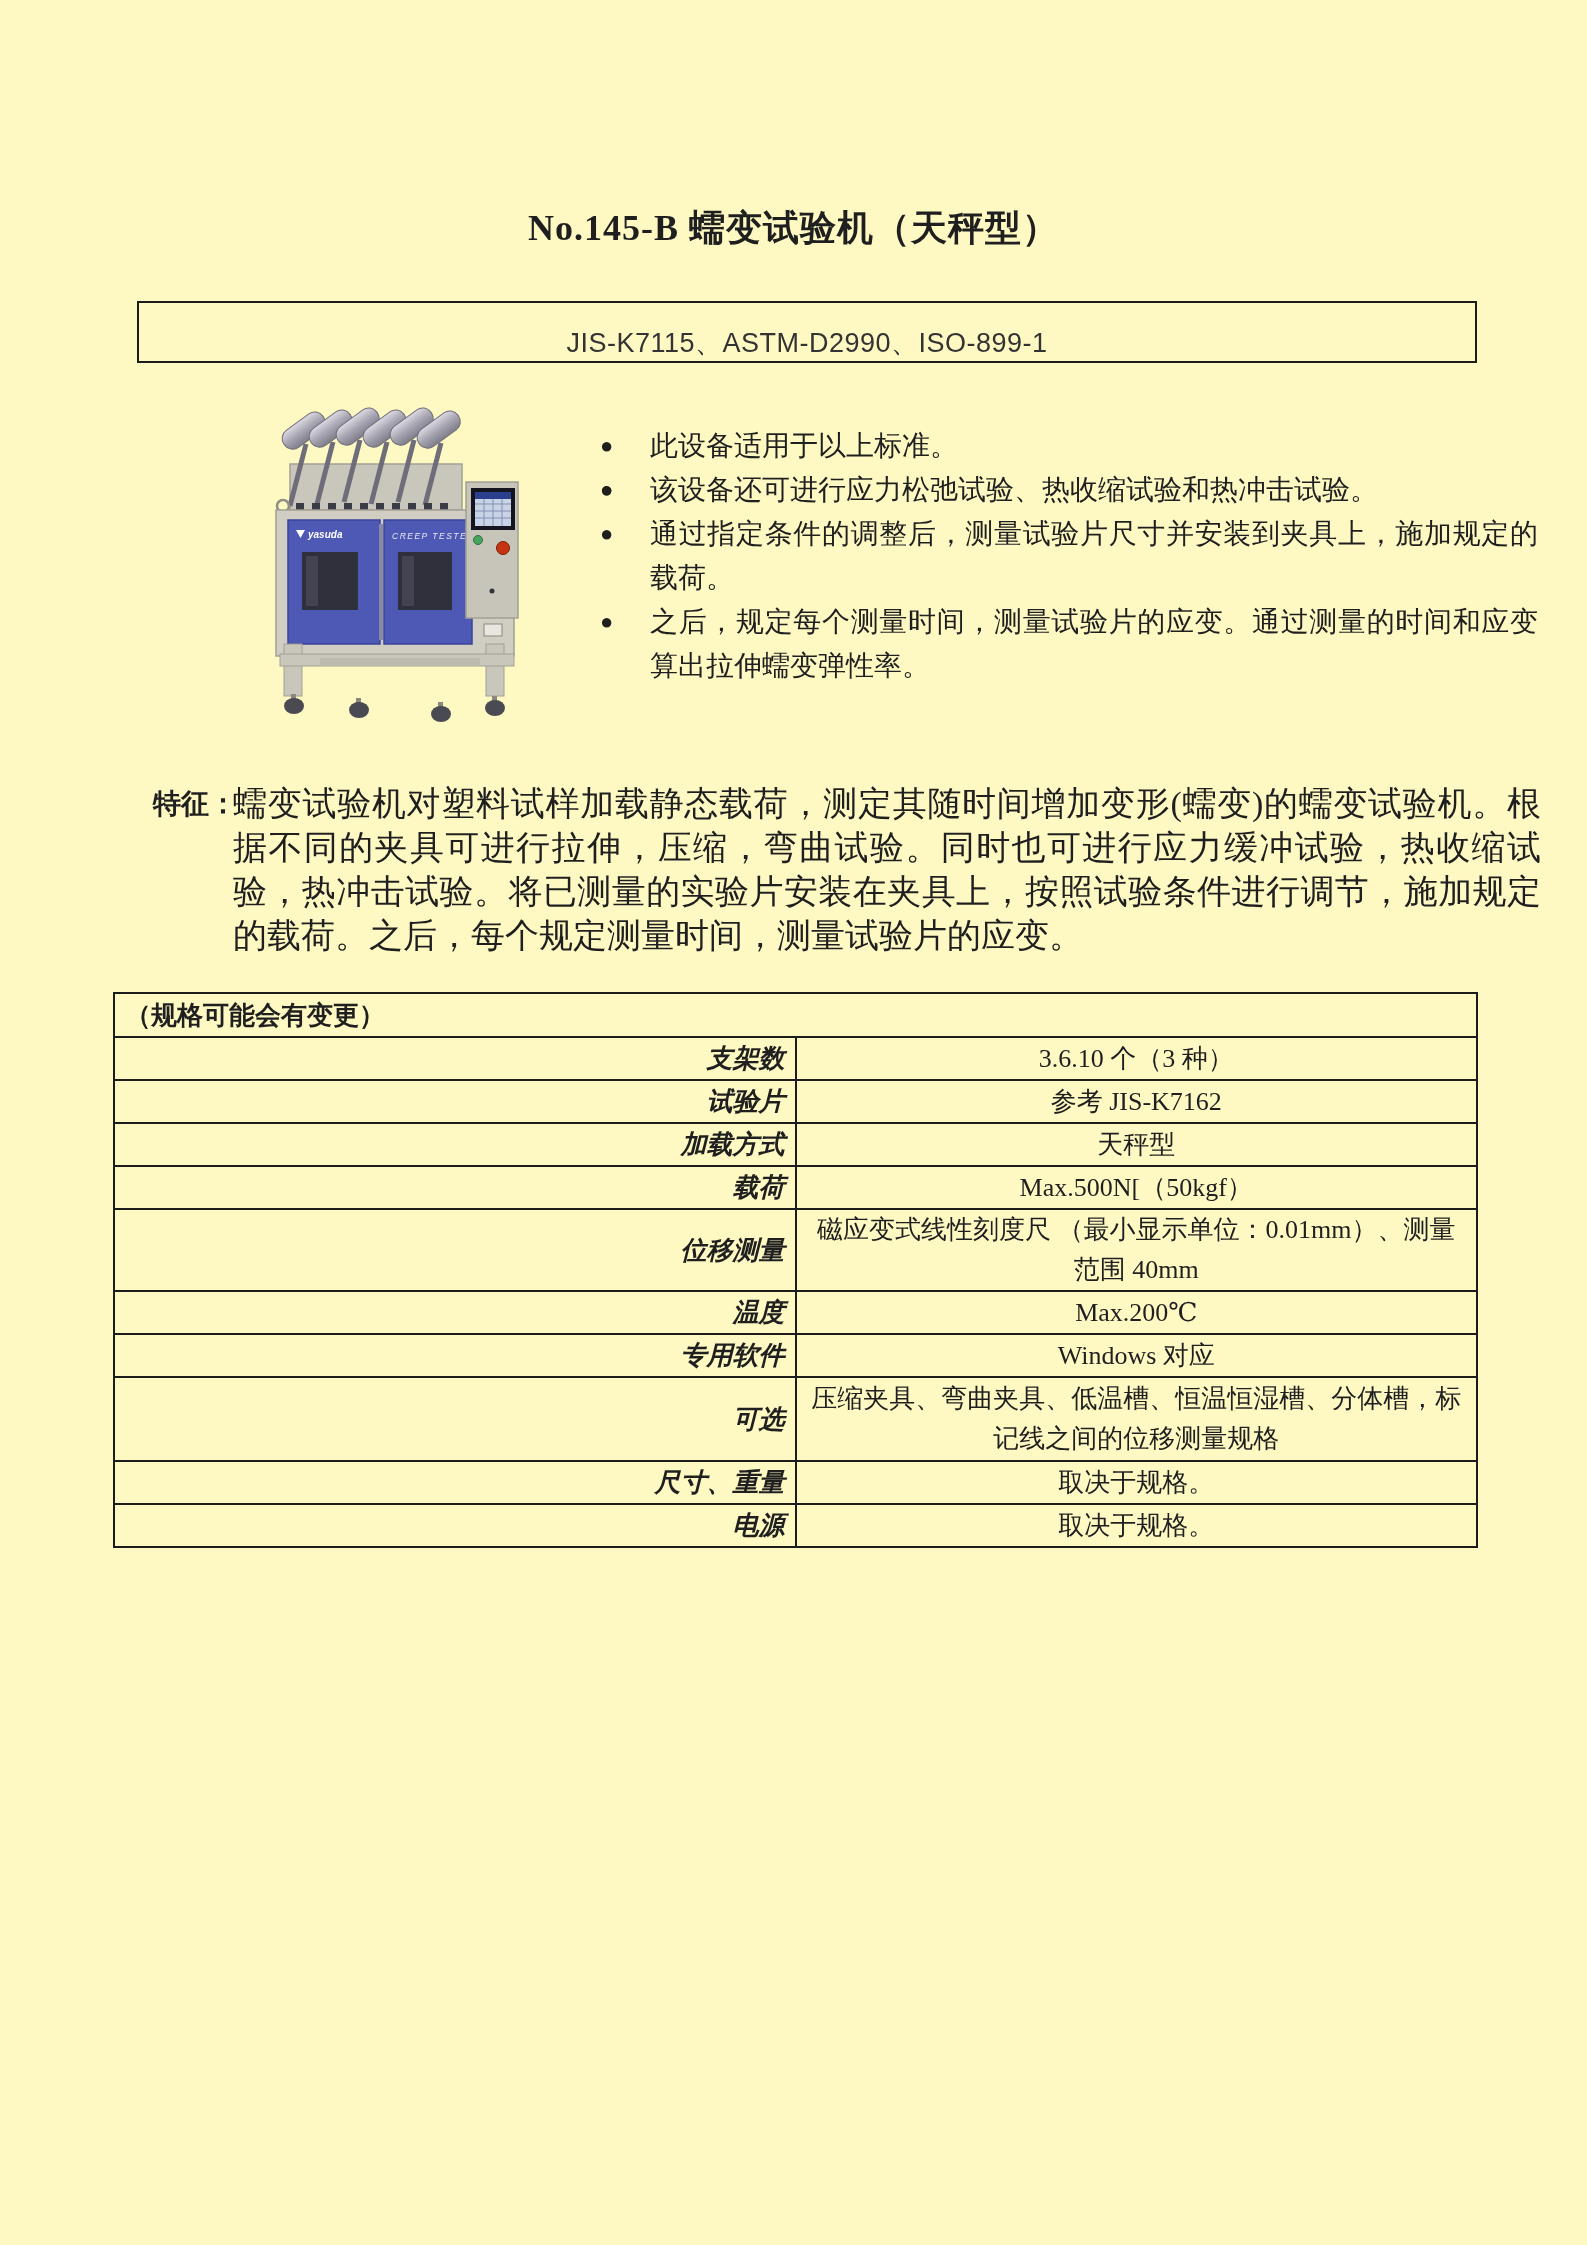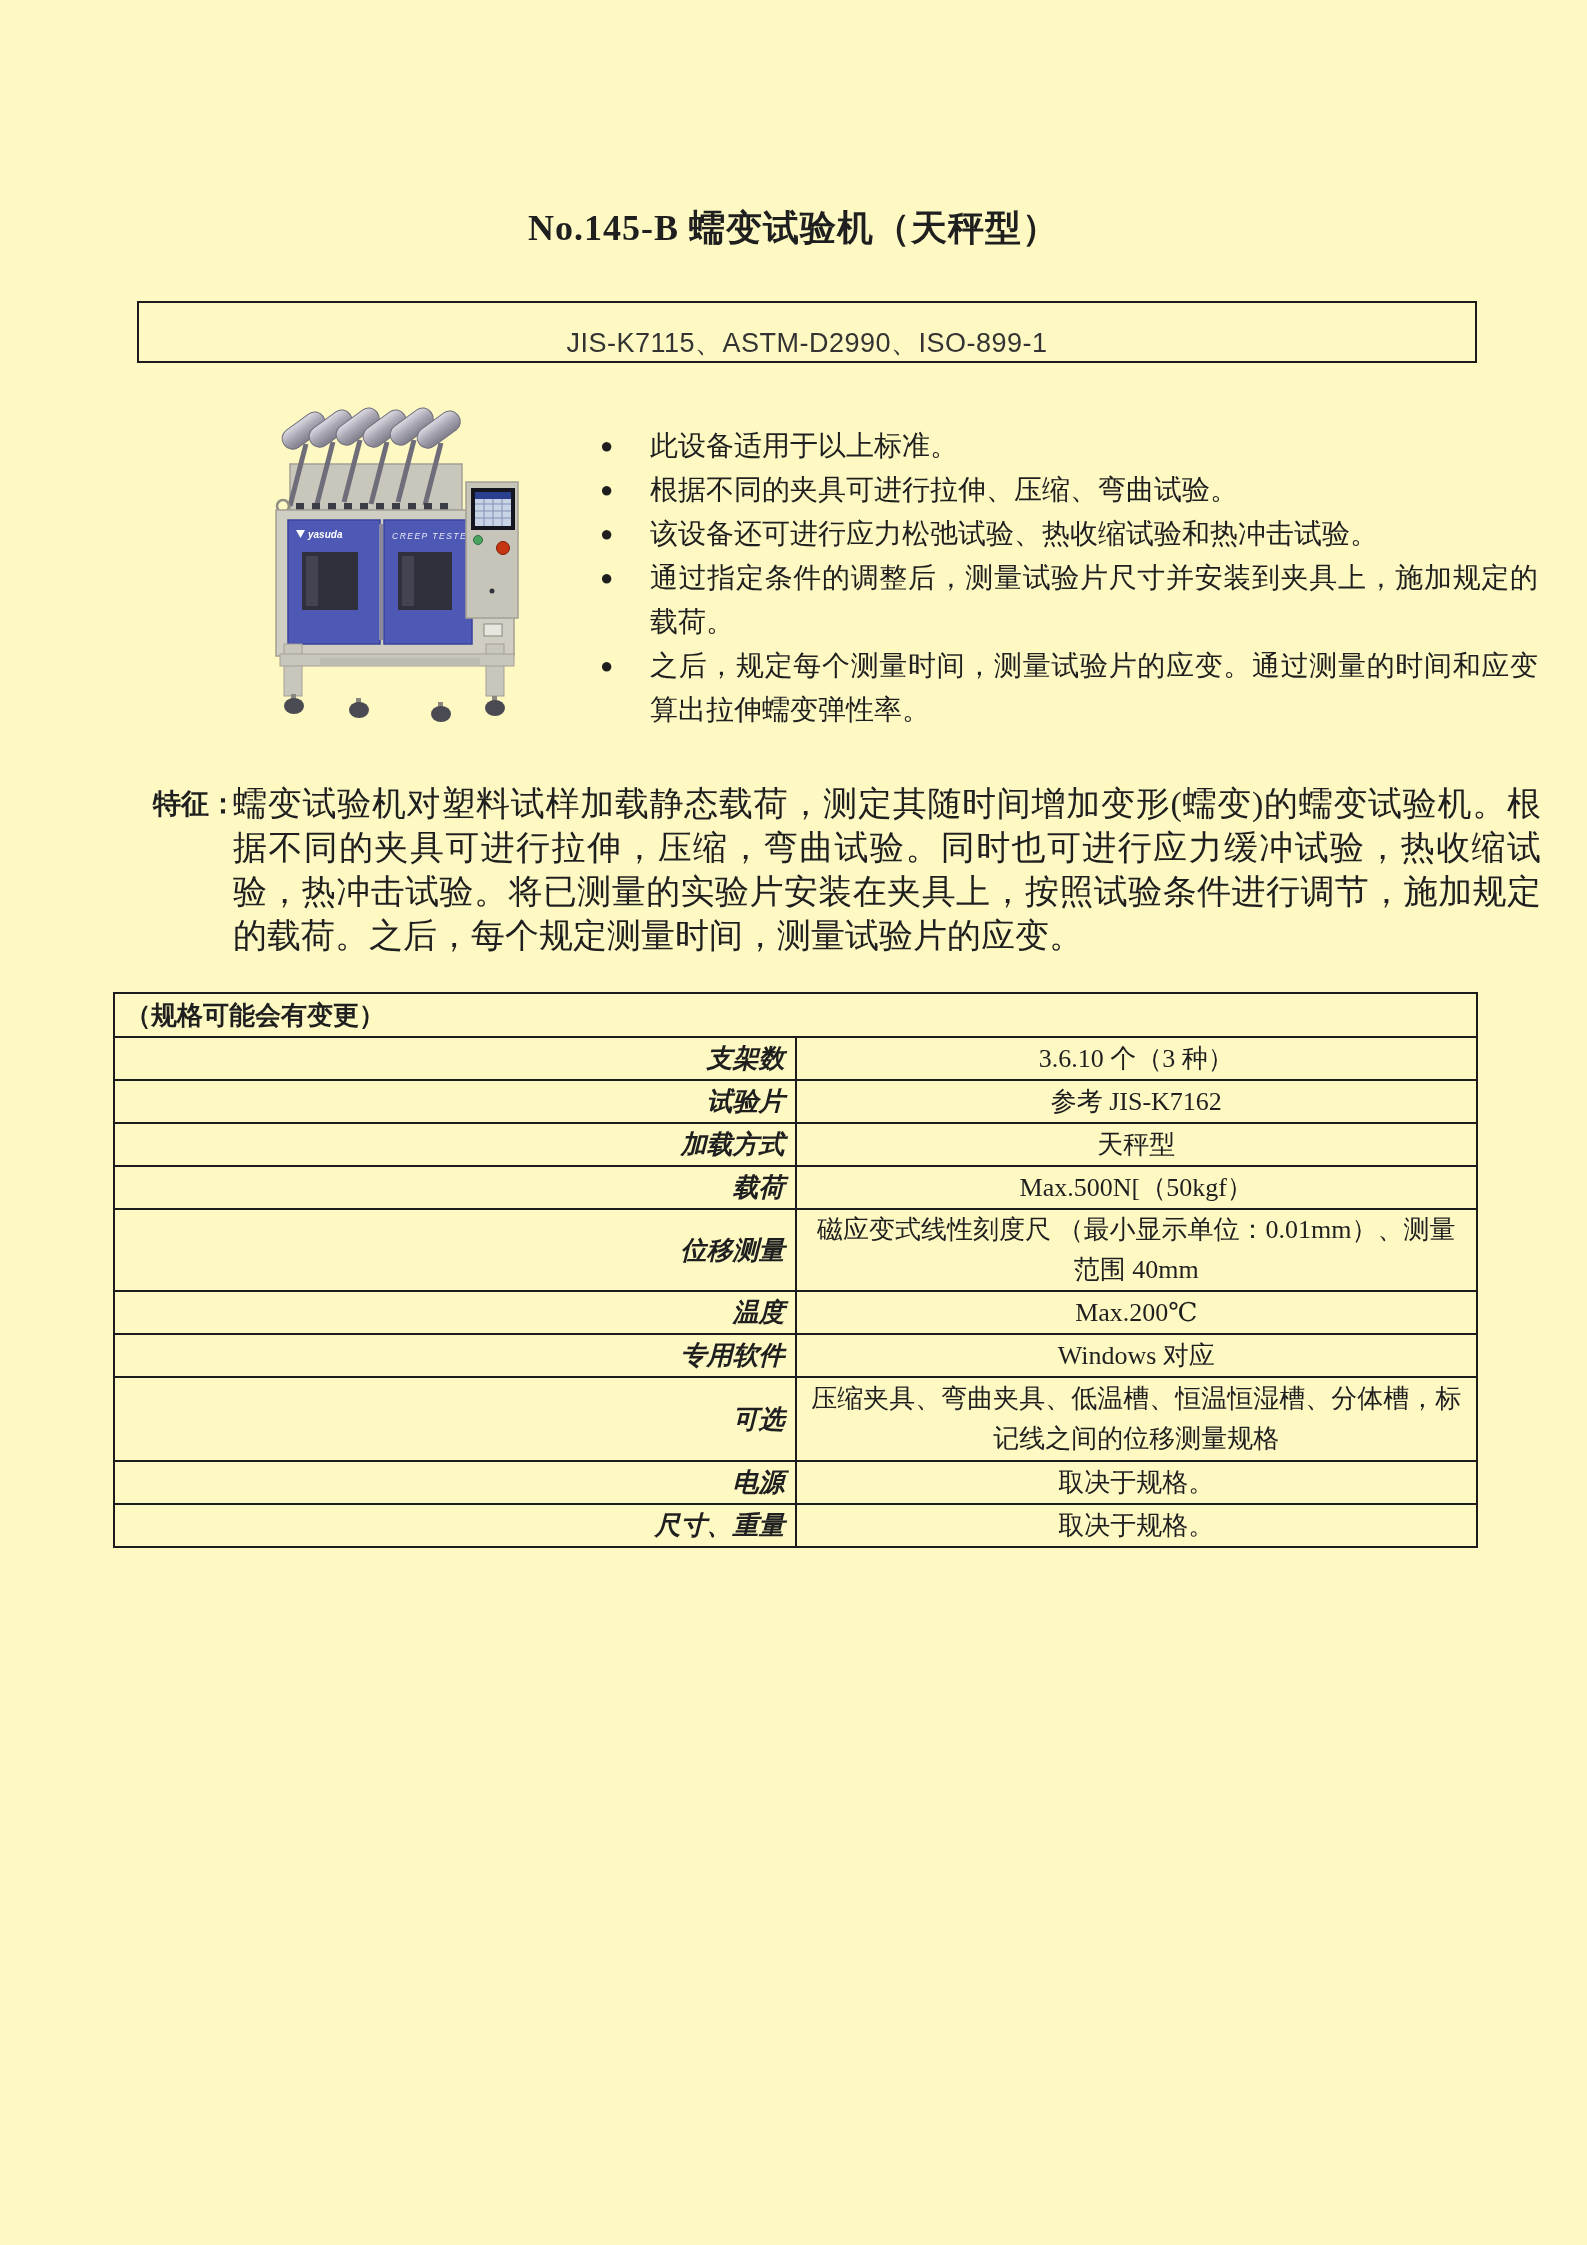--- a/index.html
+++ b/index.html
@@ -224,21 +224,20 @@
     </svg>
   </div>
 
   <div class="bullet-list">
     <div class="bullet-item">
       <span class="bullet-dot">●</span>
       <span>此设备适用于以上标准。</span>
     </div>
     <div class="bullet-item">
       <span class="bullet-dot">●</span>
-      <span>根据不同的夹具可进行拉伸、压缩、弯曲试验。</span>
     </div>
     <div class="bullet-item">
       <span class="bullet-dot">●</span>
       <span>该设备还可进行应力松弛试验、热收缩试验和热冲击试验。</span>
     </div>
     <div class="bullet-item">
       <span class="bullet-dot">●</span>
       <span>通过指定条件的调整后，测量试验片尺寸并安装到夹具上，施加规定的载荷。</span>
     </div>
     <div class="bullet-item">
@@ -283,23 +282,23 @@
       </tr>
       <tr>
         <td class="spec-label">专用软件</td>
         <td class="spec-value">Windows 对应</td>
       </tr>
       <tr class="row-tall">
         <td class="spec-label">可选</td>
         <td class="spec-value">压缩夹具、弯曲夹具、低温槽、恒温恒湿槽、分体槽，标记线之间的位移测量规格</td>
       </tr>
       <tr>
+        <td class="spec-label">尺寸、重量</td>
+        <td class="spec-value">取决于规格。</td>
+      </tr>
+      <tr>
         <td class="spec-label">电源</td>
         <td class="spec-value">取决于规格。</td>
       </tr>
-      <tr>
-        <td class="spec-label">尺寸、重量</td>
-        <td class="spec-value">取决于规格。</td>
-      </tr>
     </tbody>
   </table>
 
 </div>
 
 </body></html>

